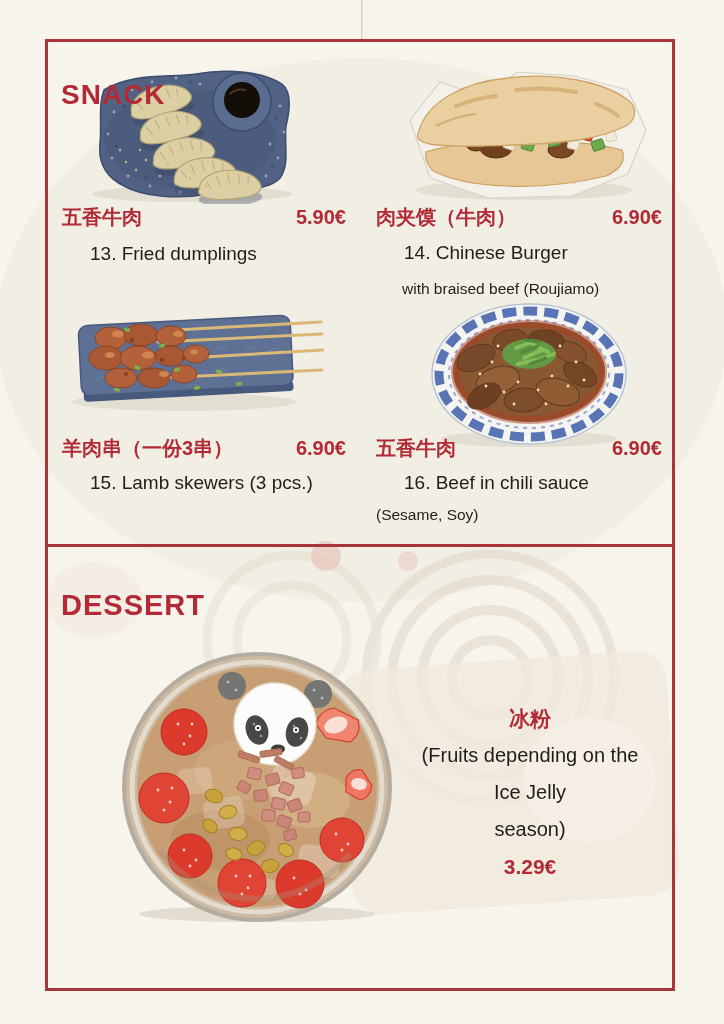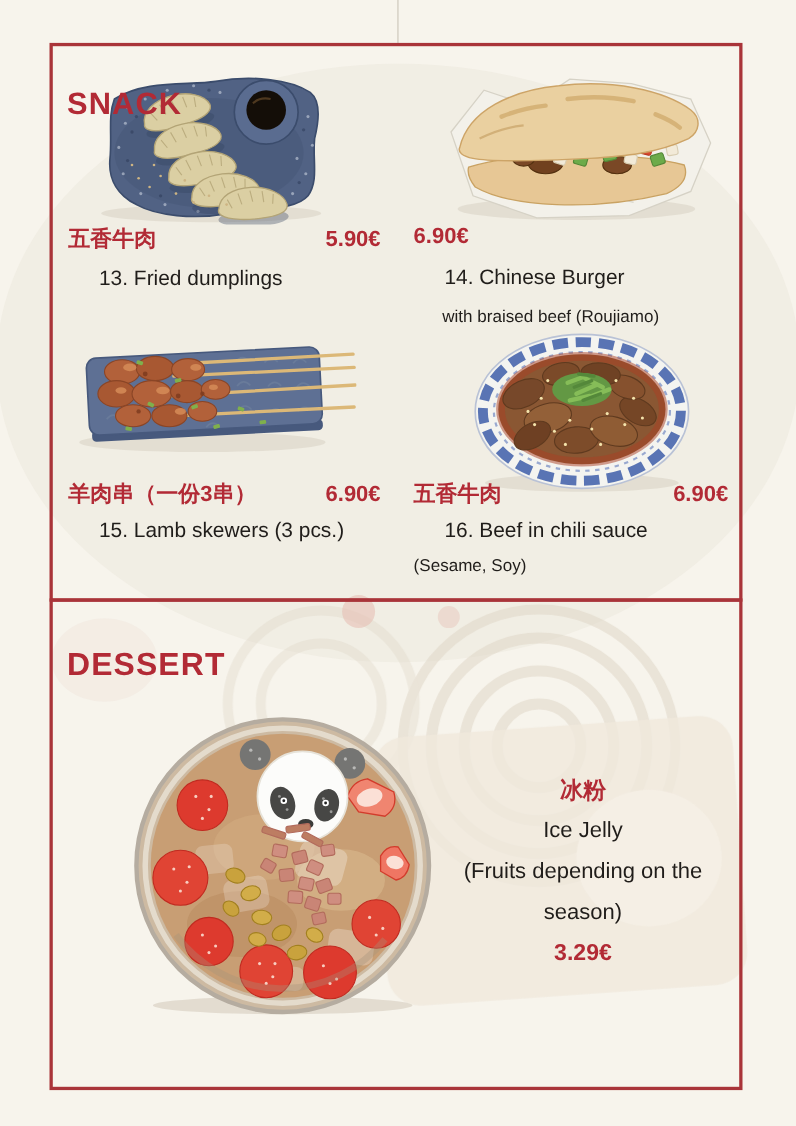--- a/index.html
+++ b/index.html
@@ -184,20 +184,21 @@
       <path d="M40,70 Q60,60 80,58" stroke="#b98f4f" stroke-width="2" fill="none" opacity="0.5"></path>
     </svg>
 
     <div class="item-head head-13">
       <span>五香牛肉</span>
       <span>5.90€</span>
     </div>
     <div class="item-en en-13">13. Fried dumplings</div>
 
     <div class="item-head head-14">
+      <span>肉夹馍（牛肉）</span>
       <span>6.90€</span>
     </div>
     <div class="item-en en-14">14. Chinese Burger</div>
     <div class="item-sub sub-14">with braised beef (Roujiamo)</div>
 
     <svg class="photo photo-skewers" width="258" height="118" viewBox="0 0 258 118" aria-label="lamb-skewers-photo">
       <ellipse cx="118" cy="102" rx="112" ry="9" fill="#ddd7ca" opacity="0.7"></ellipse>
       <g transform="rotate(-3 129 60)">
         <rect x="16" y="86" width="210" height="10" rx="4" fill="#47597d"></rect>
         <rect x="14" y="20" width="212" height="70" rx="9" fill="#5e7094" stroke="#47597d" stroke-width="1.5"></rect>
@@ -416,20 +417,20 @@
         <ellipse cx="136" cy="198" rx="9" ry="6.5" fill="#c9a23d" transform="rotate(-25 136 198)"></ellipse>
         <ellipse cx="114" cy="204" rx="8" ry="6" fill="#d2ad49" transform="rotate(15 114 204)"></ellipse>
         <ellipse cx="150" cy="216" rx="9" ry="6.5" fill="#c9a23d" transform="rotate(-10 150 216)"></ellipse>
         <ellipse cx="166" cy="200" rx="8" ry="6" fill="#d2ad49" transform="rotate(30 166 200)"></ellipse>
       </g>
       <path d="M40,200 A120,120 0 0 0 230,204" fill="none" stroke="#a4917b" stroke-width="6" opacity="0.35"></path>
     </svg>
 
     <div class="dessert-info">
       <div class="d-zh">冰粉</div>
+      <div class="d-en">(Fruits depending on the</div>
       <div class="d-en">Ice Jelly</div>
-      <div class="d-en">(Fruits depending on the</div>
       <div class="d-en">season)</div>
       <div class="d-price">3.29€</div>
     </div>
   </section>
 
 </div>
 
 </body></html>

